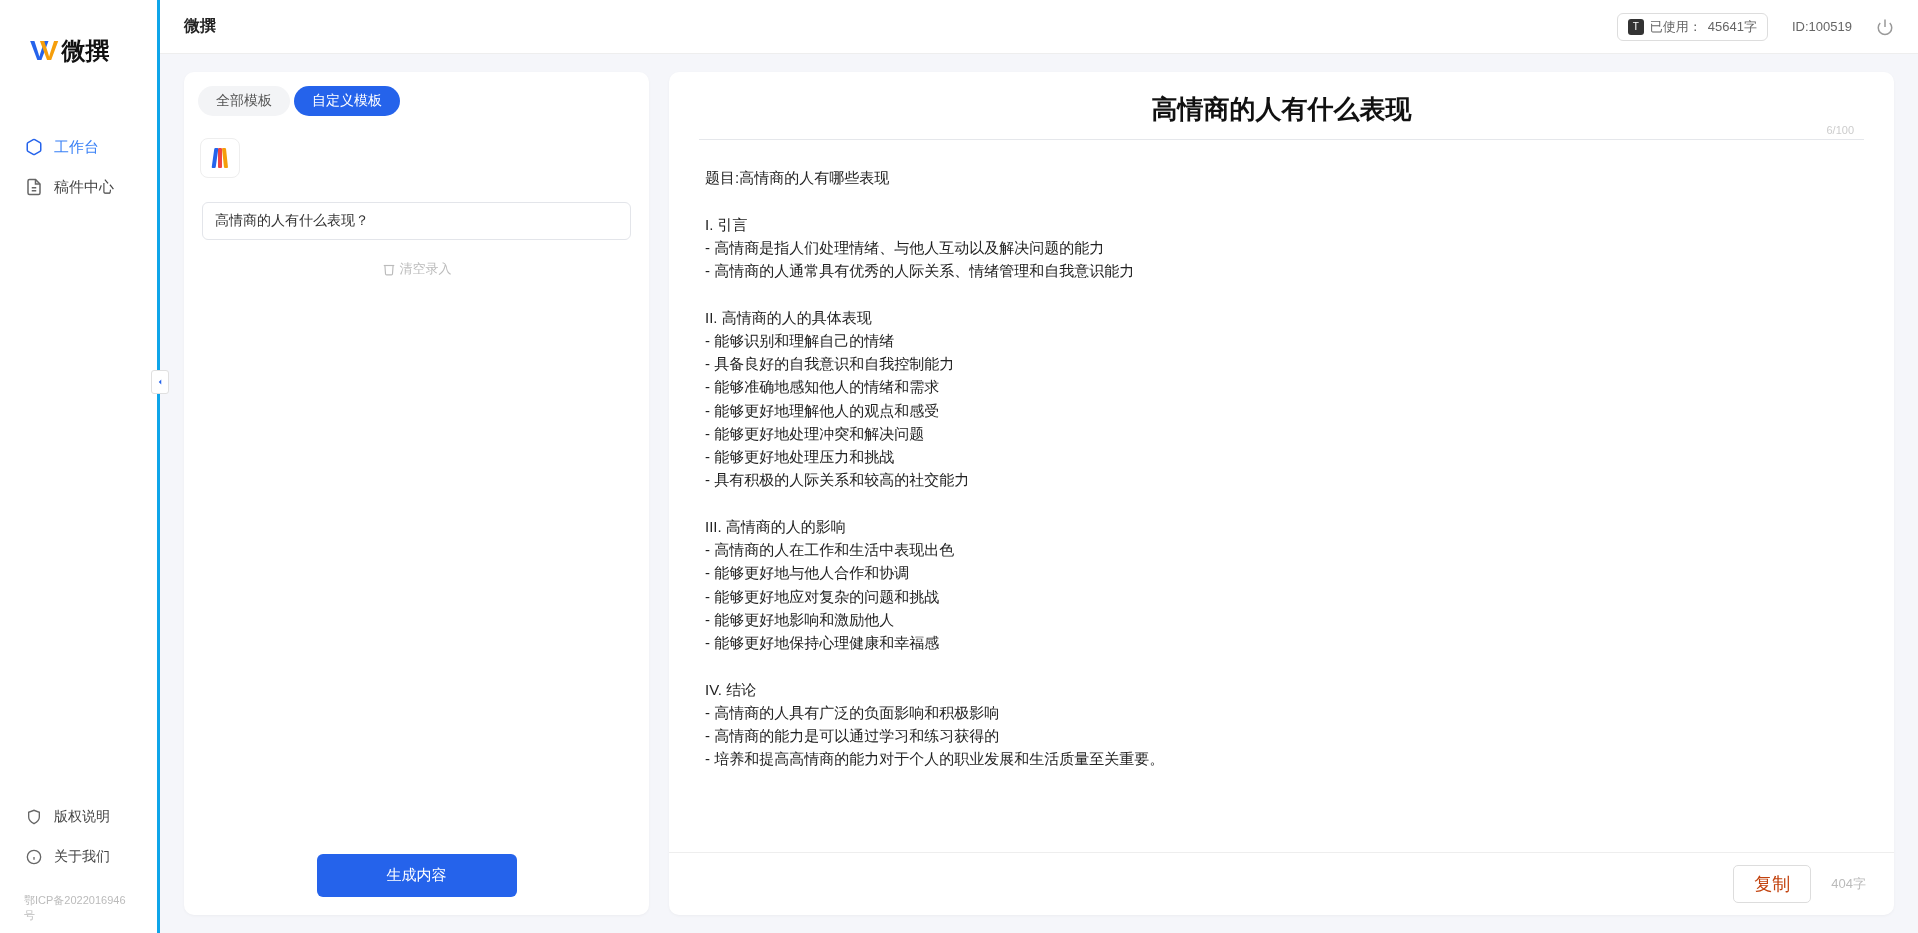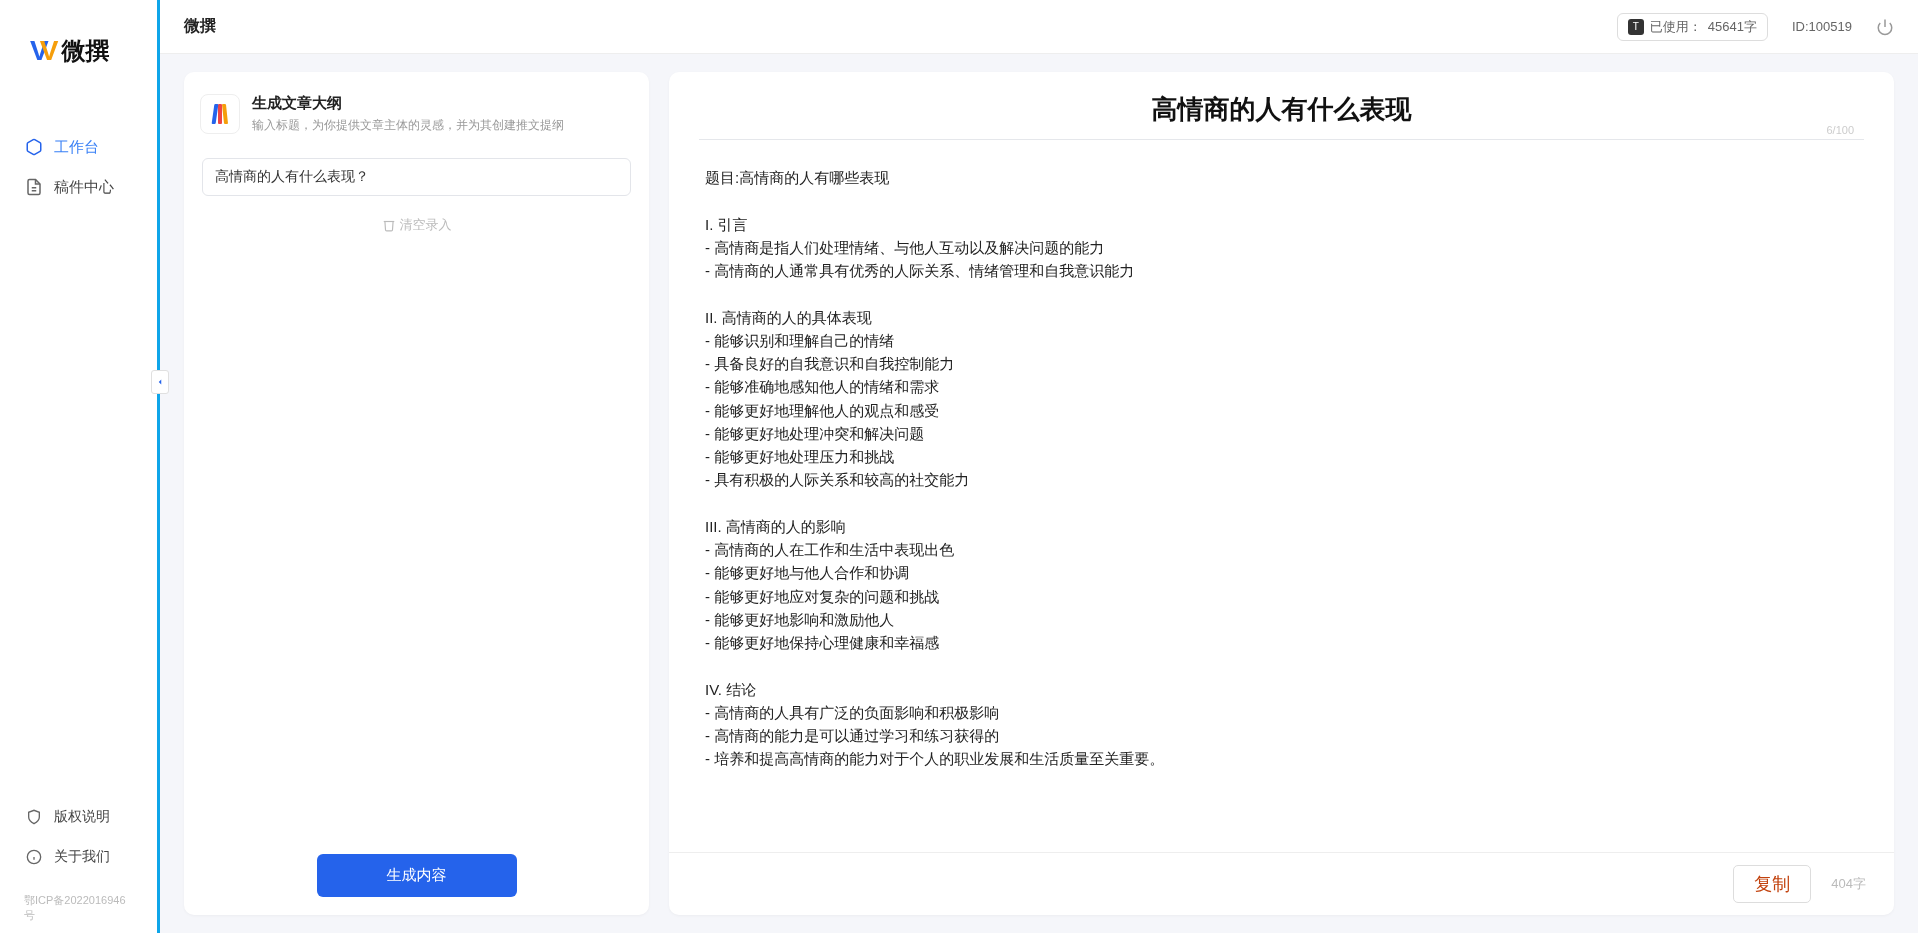--- a/index.html
+++ b/index.html
@@ -319,32 +319,32 @@
             <path d="M18.36 6.64a9 9 0 1 1-12.73 0"></path>
             <line x1="12" y1="2" x2="12" y2="12"></line>
           </svg>
       </span>
     </div>
   </div>
 
   <div class="content">
 
     <div class="panel panel-left">
+      <div class="tabs">
+        <div class="tab">全部模板</div>
+        <div class="tab active">自定义模板</div>
+      </div>
 
       <div class="card">
         <div class="card-icon">
           <span style="display:inline-flex;gap:1px">
             <span style="width:4px;height:20px;background:#2563eb;border-radius:1px;transform:skewX(-8deg)"></span>
             <span style="width:4px;height:20px;background:#ef4444;border-radius:1px"></span>
             <span style="width:4px;height:20px;background:#f59e0b;border-radius:1px;transform:skewX(6deg)"></span>
           </span>
-        </div>
-        <div class="card-body">
-          <div class="card-title">生成文章大纲</div>
-          <div class="card-desc">输入标题，为你提供文章主体的灵感，并为其创建推文提纲</div>
         </div>
       </div>
 
       <div class="form-area">
         <input class="input-box" value="高情商的人有什么表现？" style="">
         <div class="clear-link">
           <span>
             <svg width="14" height="14" viewBox="0 0 24 24" fill="none" stroke="#bbb" stroke-width="2">
                 <polyline points="3 6 5 6 21 6"></polyline>
                 <path d="M19 6l-1 14a2 2 0 0 1-2 2H8a2 2 0 0 1-2-2L5 6"></path>

